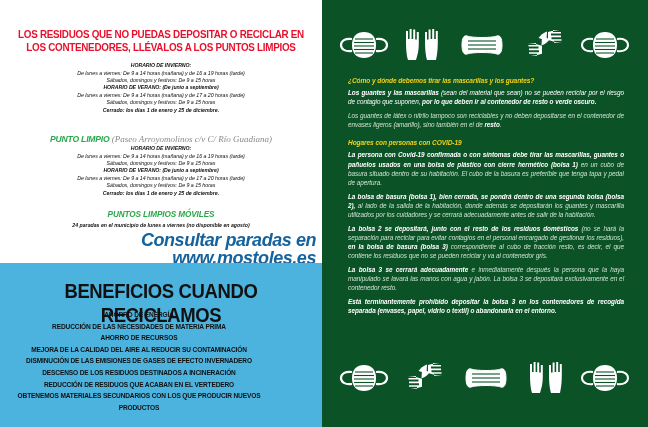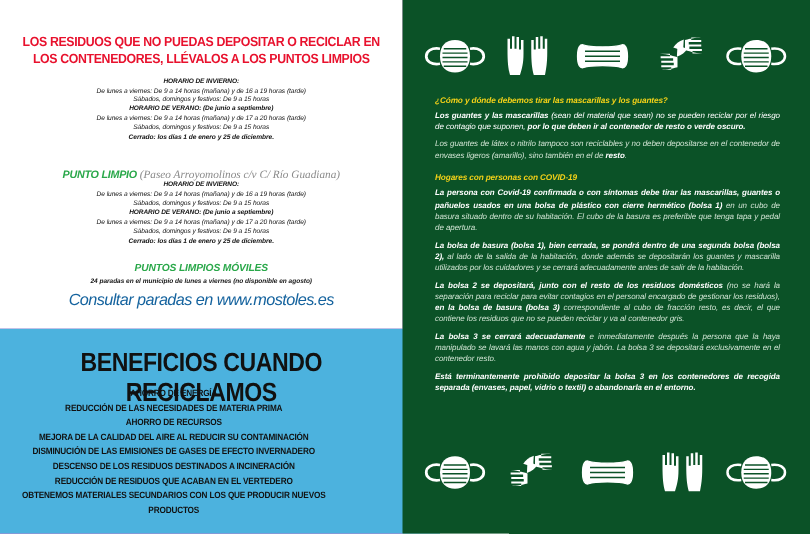--- a/index.html
+++ b/index.html
@@ -1,21 +1,21 @@
 <!DOCTYPE html>
 <html><head>
 <meta charset="utf-8">
 <style>
   html,body{margin:0;padding:0;background:#ffffff;}
   body{width:648px;height:427px;overflow:hidden;
        font-family:"Liberation Sans", sans-serif;}
   .page{position:relative;width:648px;height:427px;background:#ffffff;}
 
   
-  .left-col{position:absolute;left:0;top:0;width:322px;height:427px;background:#a21caf;}
+  .left-col{position:absolute;left:0;top:0;width:322px;height:427px;background:#fde047;}
 
   .white-block{position:absolute;left:0;top:0;width:322px;height:263px;background:#ffffff;}
 
   .headline{
     position:absolute;left:6px;top:28px;width:310px;
     text-align:center;color:#e8112d;font-weight:bold;
     font-size:10.6px;line-height:12.6px;letter-spacing:-0.3px;
     font-family:"Liberation Sans Narrow","Liberation Sans",sans-serif;
     transform:scaleX(0.93);transform-origin:center top;
   }
@@ -39,22 +39,22 @@
 
   .moviles-title{
     font-size:8.2px;font-weight:bold;font-style:italic;color:#2aa84a;
     letter-spacing:-0.1px;line-height:12px;
   }
   .moviles-sub{
     font-size:5.2px;font-weight:bold;font-style:italic;color:#111;
     line-height:9px;
   }
   .consultar{
-    font-size:13px;font-weight:normal;font-style:italic;color:#15639e;
-    letter-spacing:-0.45px;line-height:18px;
+    font-size:18px;font-weight:bold;font-style:italic;color:#15639e;
+    letter-spacing:-0.45px;line-height:18px;text-align:right;
   }
 
   
   .blue-block{
     position:absolute;left:0;top:263px;width:322px;height:164px;
     background:#4cb2de;
     padding-left:30px;
   }
   .benefits-title{
     position:absolute;left:0;top:16px;width:322px;text-align:center;

